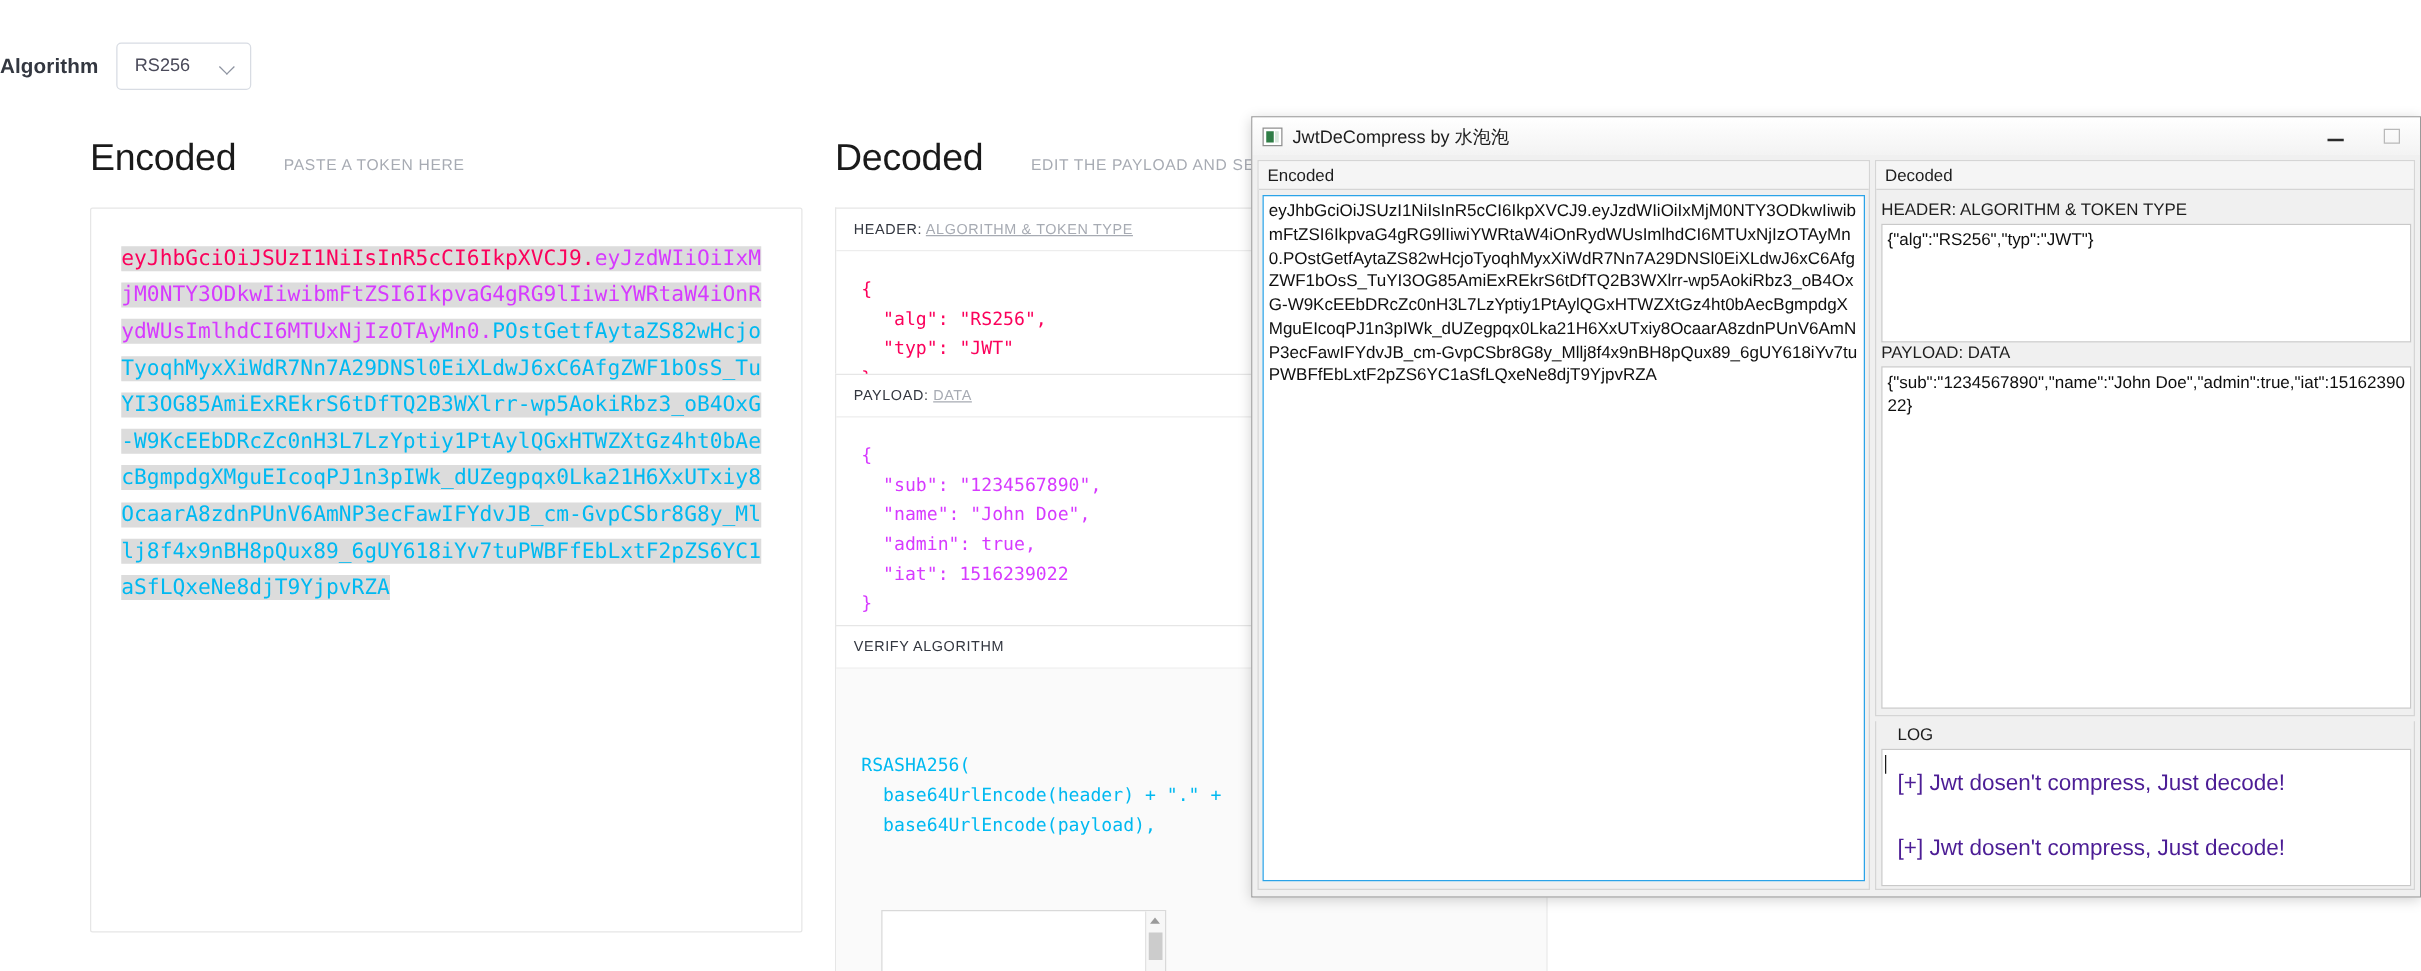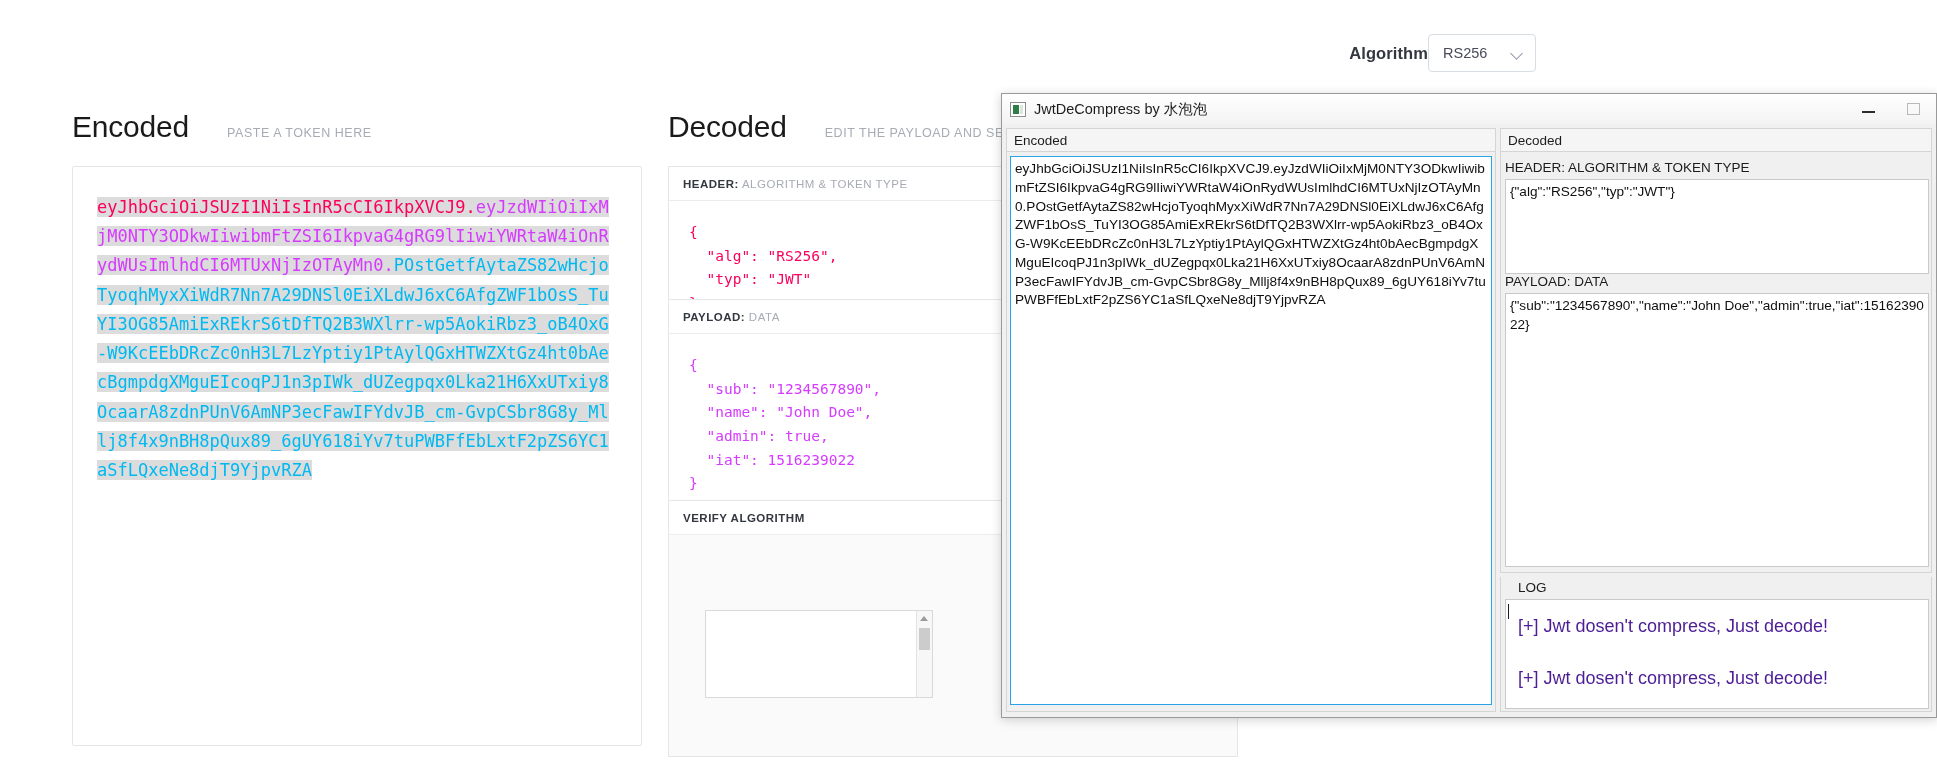--- a/index.html
+++ b/index.html
@@ -22,22 +22,23 @@
     inset: 0;
     background: #ffffff;
   }
 
   .algo-bar {
     position: absolute;
     left: 0;
     top: 34px;
     width: 1536px;
     display: flex;
-    justify-content: flex-end;
+    justify-content: flex-start;
     align-items: center;
+    gap: 14px;
   }
   .algo-label {
     font-size: 16.5px;
     font-weight: bold;
     color: #333740;
     letter-spacing: 0.1px;
   }
   .algo-select {
     width: 108px;
     height: 38px;
@@ -136,25 +137,26 @@
   }
   .dec-panel:last-child { border-bottom: 1px solid #e6e6e6; }
   .dec-panel-head {
     padding: 11px 14px 10px 14px;
     border-bottom: 1px solid #ededed;
     font-size: 11.5px;
     letter-spacing: 0.5px;
   }
   .dec-panel-head b {
     color: #333740;
-    font-weight: bold;
+    font-weight: normal;
   }
   .dec-panel-head span {
     color: #a7abb3;
     font-weight: normal;
+    text-decoration: underline;
   }
   .dec-panel-body {
     padding: 20px 20px 18px 20px;
     font-family: "DejaVu Sans Mono", "Liberation Mono", monospace;
     font-size: 14.5px;
     line-height: 1.63;
     white-space: pre;
     overflow: hidden;
   }
   .body-header  { color: #fb015b; height: 98px; box-sizing: border-box; }
@@ -384,20 +386,23 @@
   "admin": true,
   "iat": 1516239022
 }</div>
     </div>
 
     <div class="dec-panel">
       <div class="dec-panel-head">
         <b>VERIFY ALGORITHM</b>
       </div>
       <div class="dec-panel-body body-verify">
+        <div>RSASHA256(
+  base64UrlEncode(header) + "." +
+  base64UrlEncode(payload),</div>
         <div class="pubkey-box">
           
           <div class="pk-scroll">
             <div class="pk-arrow-up"></div>
             <div class="pk-thumb"></div>
             
           </div>
         </div>
       </div>
     </div>

